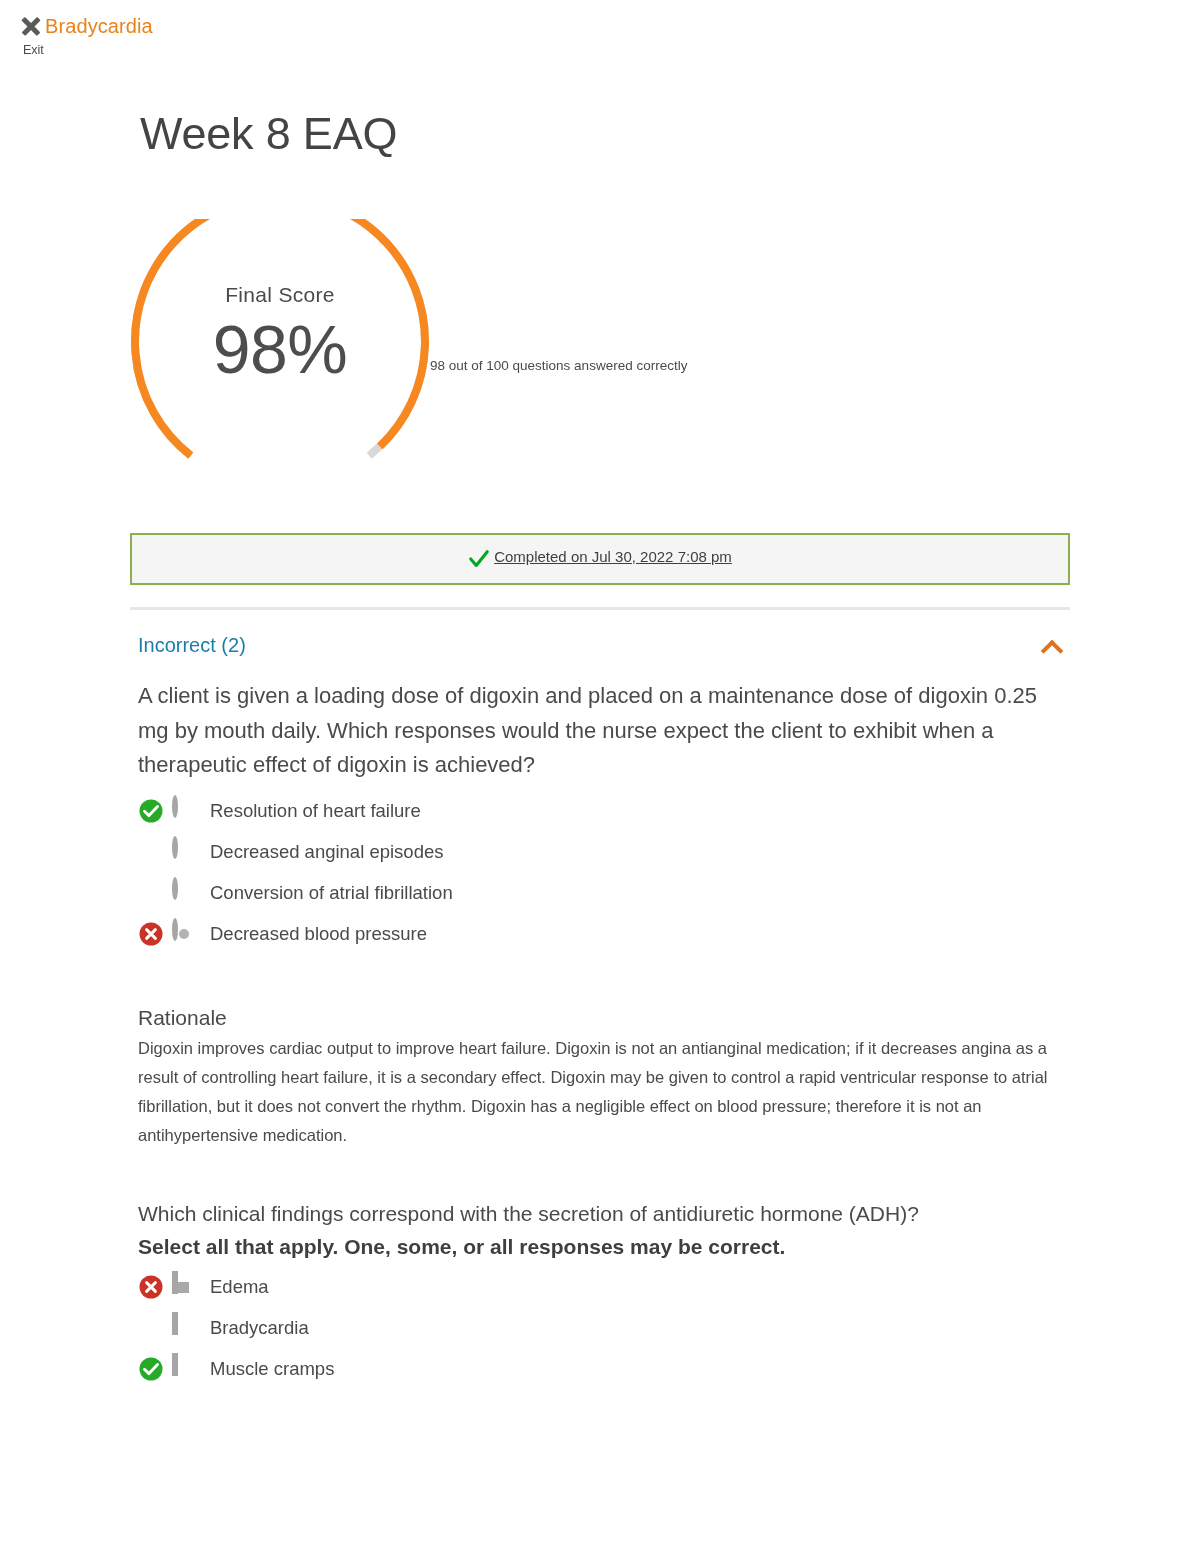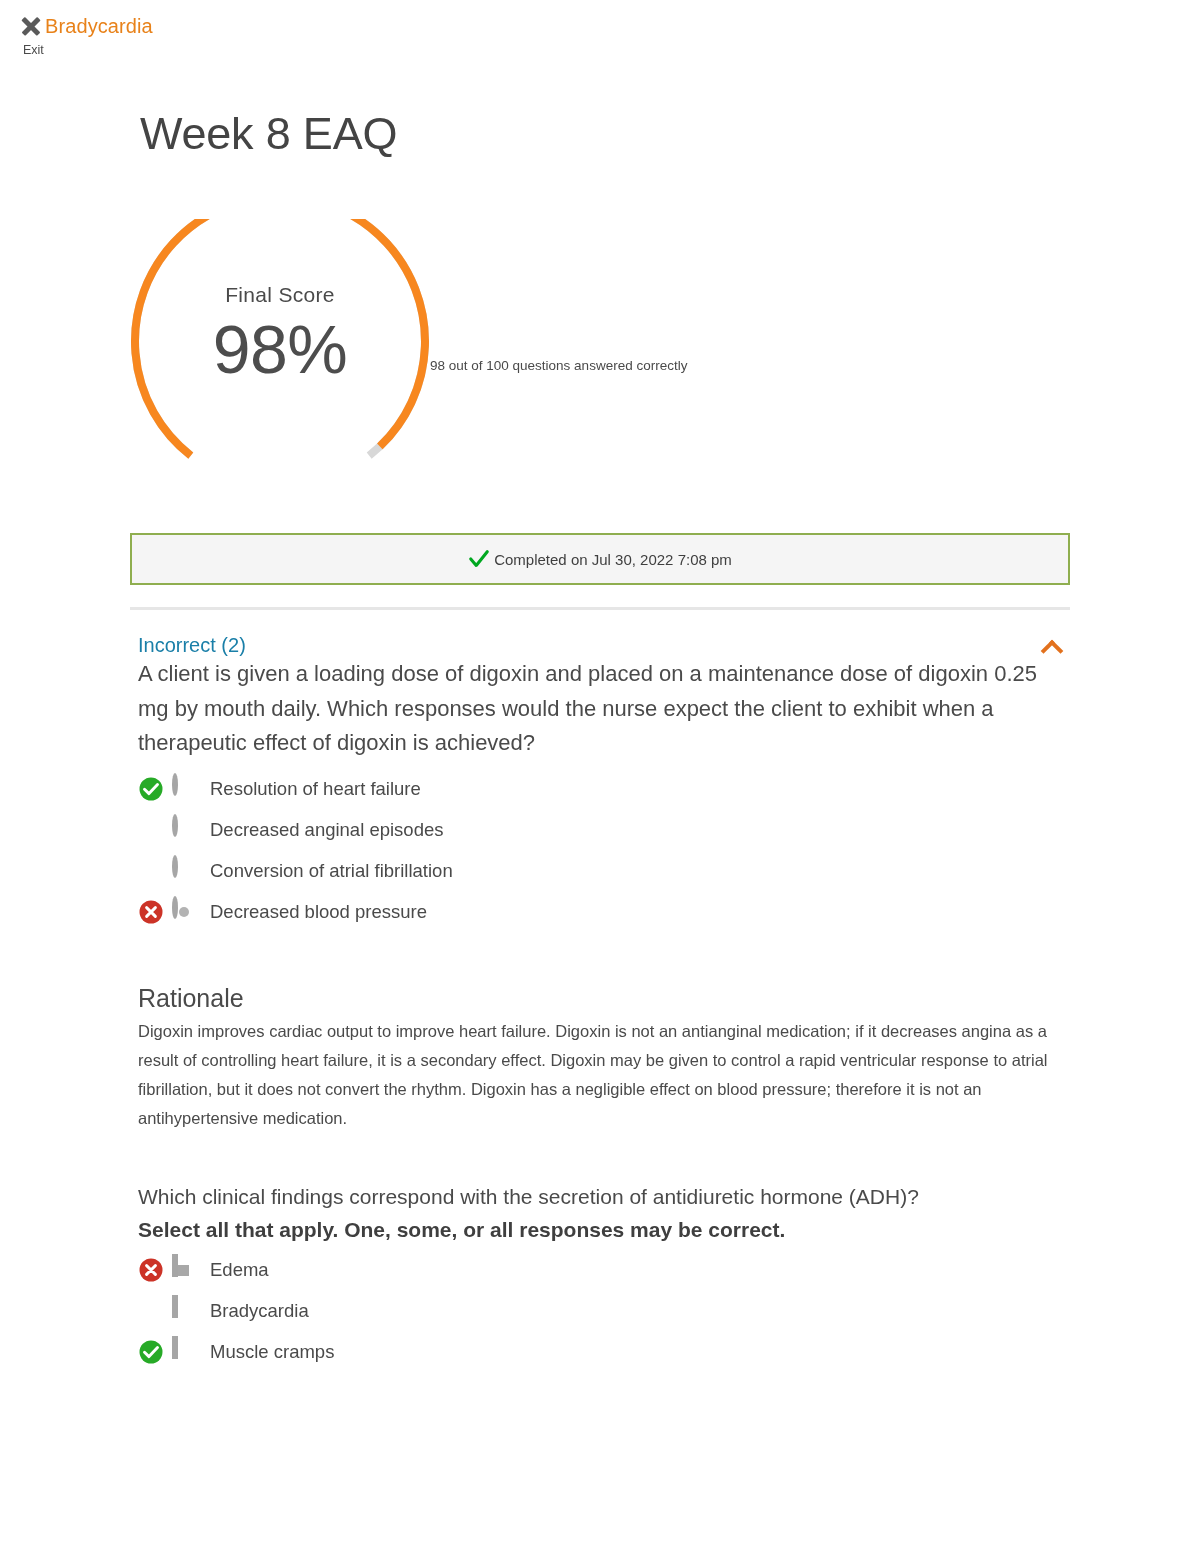--- a/index.html
+++ b/index.html
@@ -158,23 +158,23 @@
     margin-top: 42px;
     height: 52px;
     border: 2px solid #8fae4f;
     background: #f5f5f5;
     display: flex;
     align-items: center;
     justify-content: center;
   }
   .banner-inner {
     display: flex;
-    align-items: center;
     font-size: 15px;
     color: #3f3f3f;
+    text-decoration: underline;
   }
   .check-plain {
     width: 22px;
     height: 22px;
     margin-right: 4px;
     flex: 0 0 22px;
   }
 
   .divider {
     margin-top: 22px;
@@ -210,20 +210,21 @@
     width: 12px;
     height: 12px;
     border-left: 4px solid #e2711d;
     border-top: 4px solid #e2711d;
     transform: rotate(45deg);
   }
 
   
   .qblock { padding: 0 8px; }
   .qtext {
+    margin-top: 22px;
     font-size: 22px;
     line-height: 1.56;
     color: #4a4a4a;
     font-weight: 400;
   }
   .qtext.small {
     font-size: 21px;
     line-height: 1.5;
   }
   .qtext b { font-weight: 700; color: #3f3f3f; }
@@ -281,21 +282,21 @@
     background: #a8a8a8;
   }
   .opt-label {
     font-size: 18.5px;
     color: #4a4a4a;
   }
 
   
   .rationale { margin-top: 52px; padding: 0 8px; }
   .rationale-title {
-    font-size: 25px;
+    font-size: 21px;
     color: #4a4a4a;
     margin-bottom: 4px;
   }
   .rationale-body {
     font-size: 16.5px;
     line-height: 1.75;
     color: #4a4a4a;
   }
 
   .warn-note {

